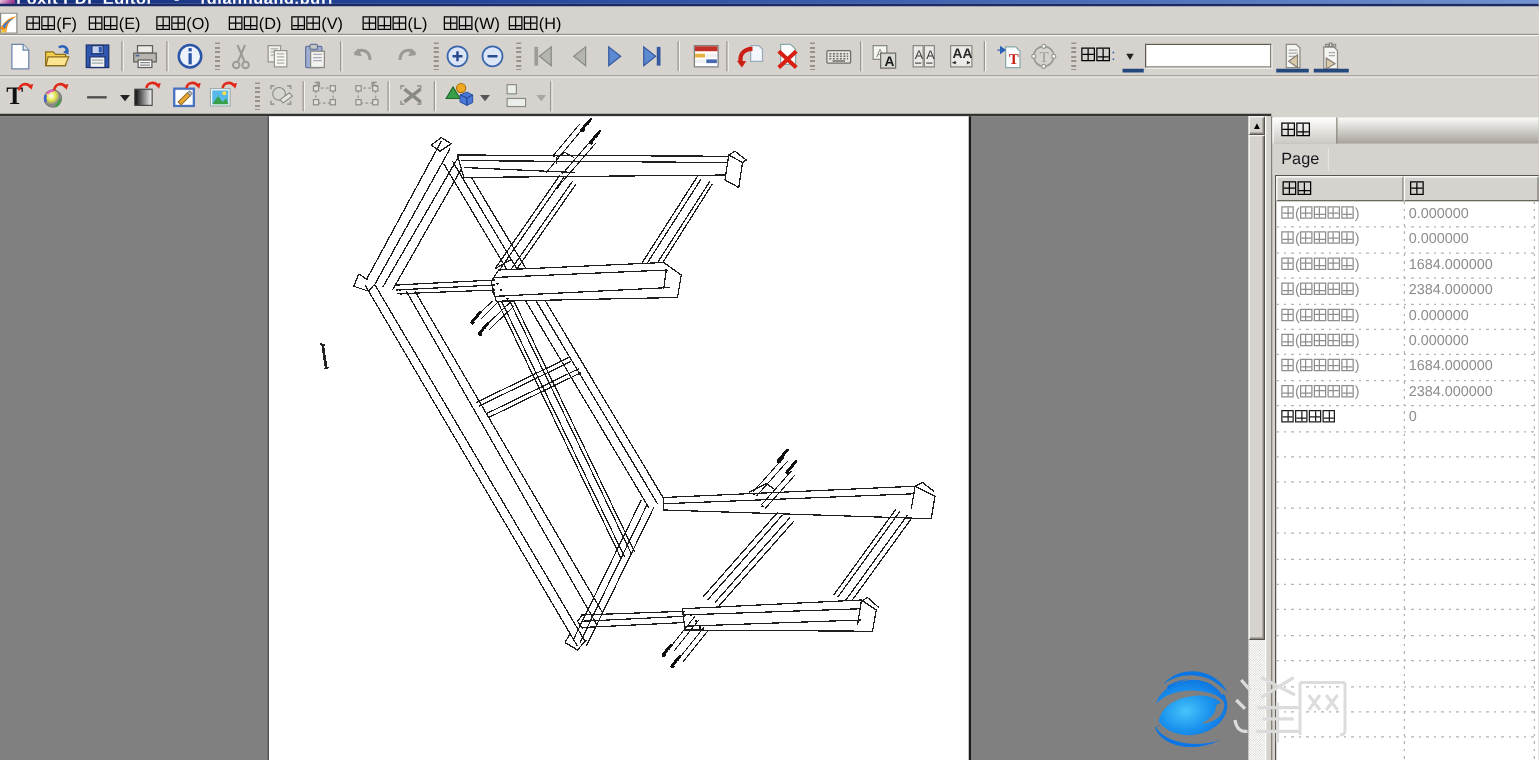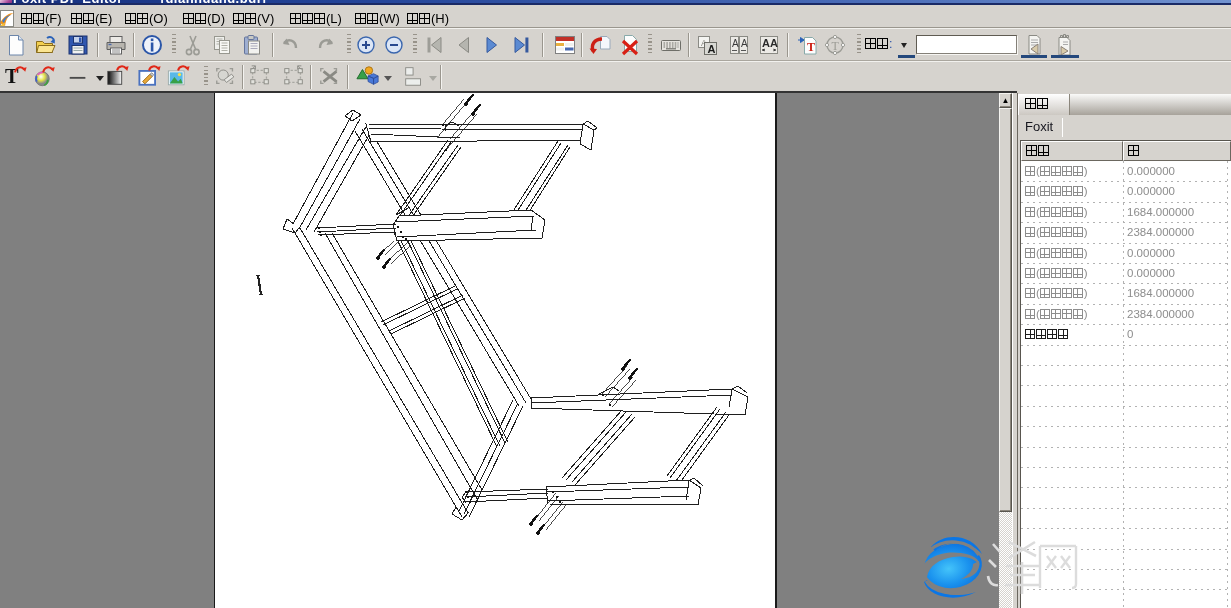--- a/index.html
+++ b/index.html
@@ -435,21 +435,21 @@
     <div class="track"></div>
     <div class="up btn3d">▲</div>
     <div class="thumb btn3d"></div>
   </div>
 <div class="a" id="split"></div>
 <div class="a" id="panel">
 <div id="ptabs">
       <div id="ptab1"><i class="h"></i><i class="h y"></i></div>
     </div>
 <div id="pagetab">
-      <div class="t">Foxit</div>
+      <div class="t">Page</div>
       <div class="v"></div>
     </div>
 <div id="ptable">
 <div class="hcell" style="left:0;width:102px"><i class="h"></i><i class="h y"></i></div>
 <div class="hcell" style="left:102px;width:108px"><i class="h"></i></div>
 <div id="pbody">
 <div class="rline" style="top:20.4px"></div>
         <div class="rline" style="top:40.8px"></div>
         <div class="rline" style="top:61.2px"></div>
         <div class="rline" style="top:81.6px"></div>

